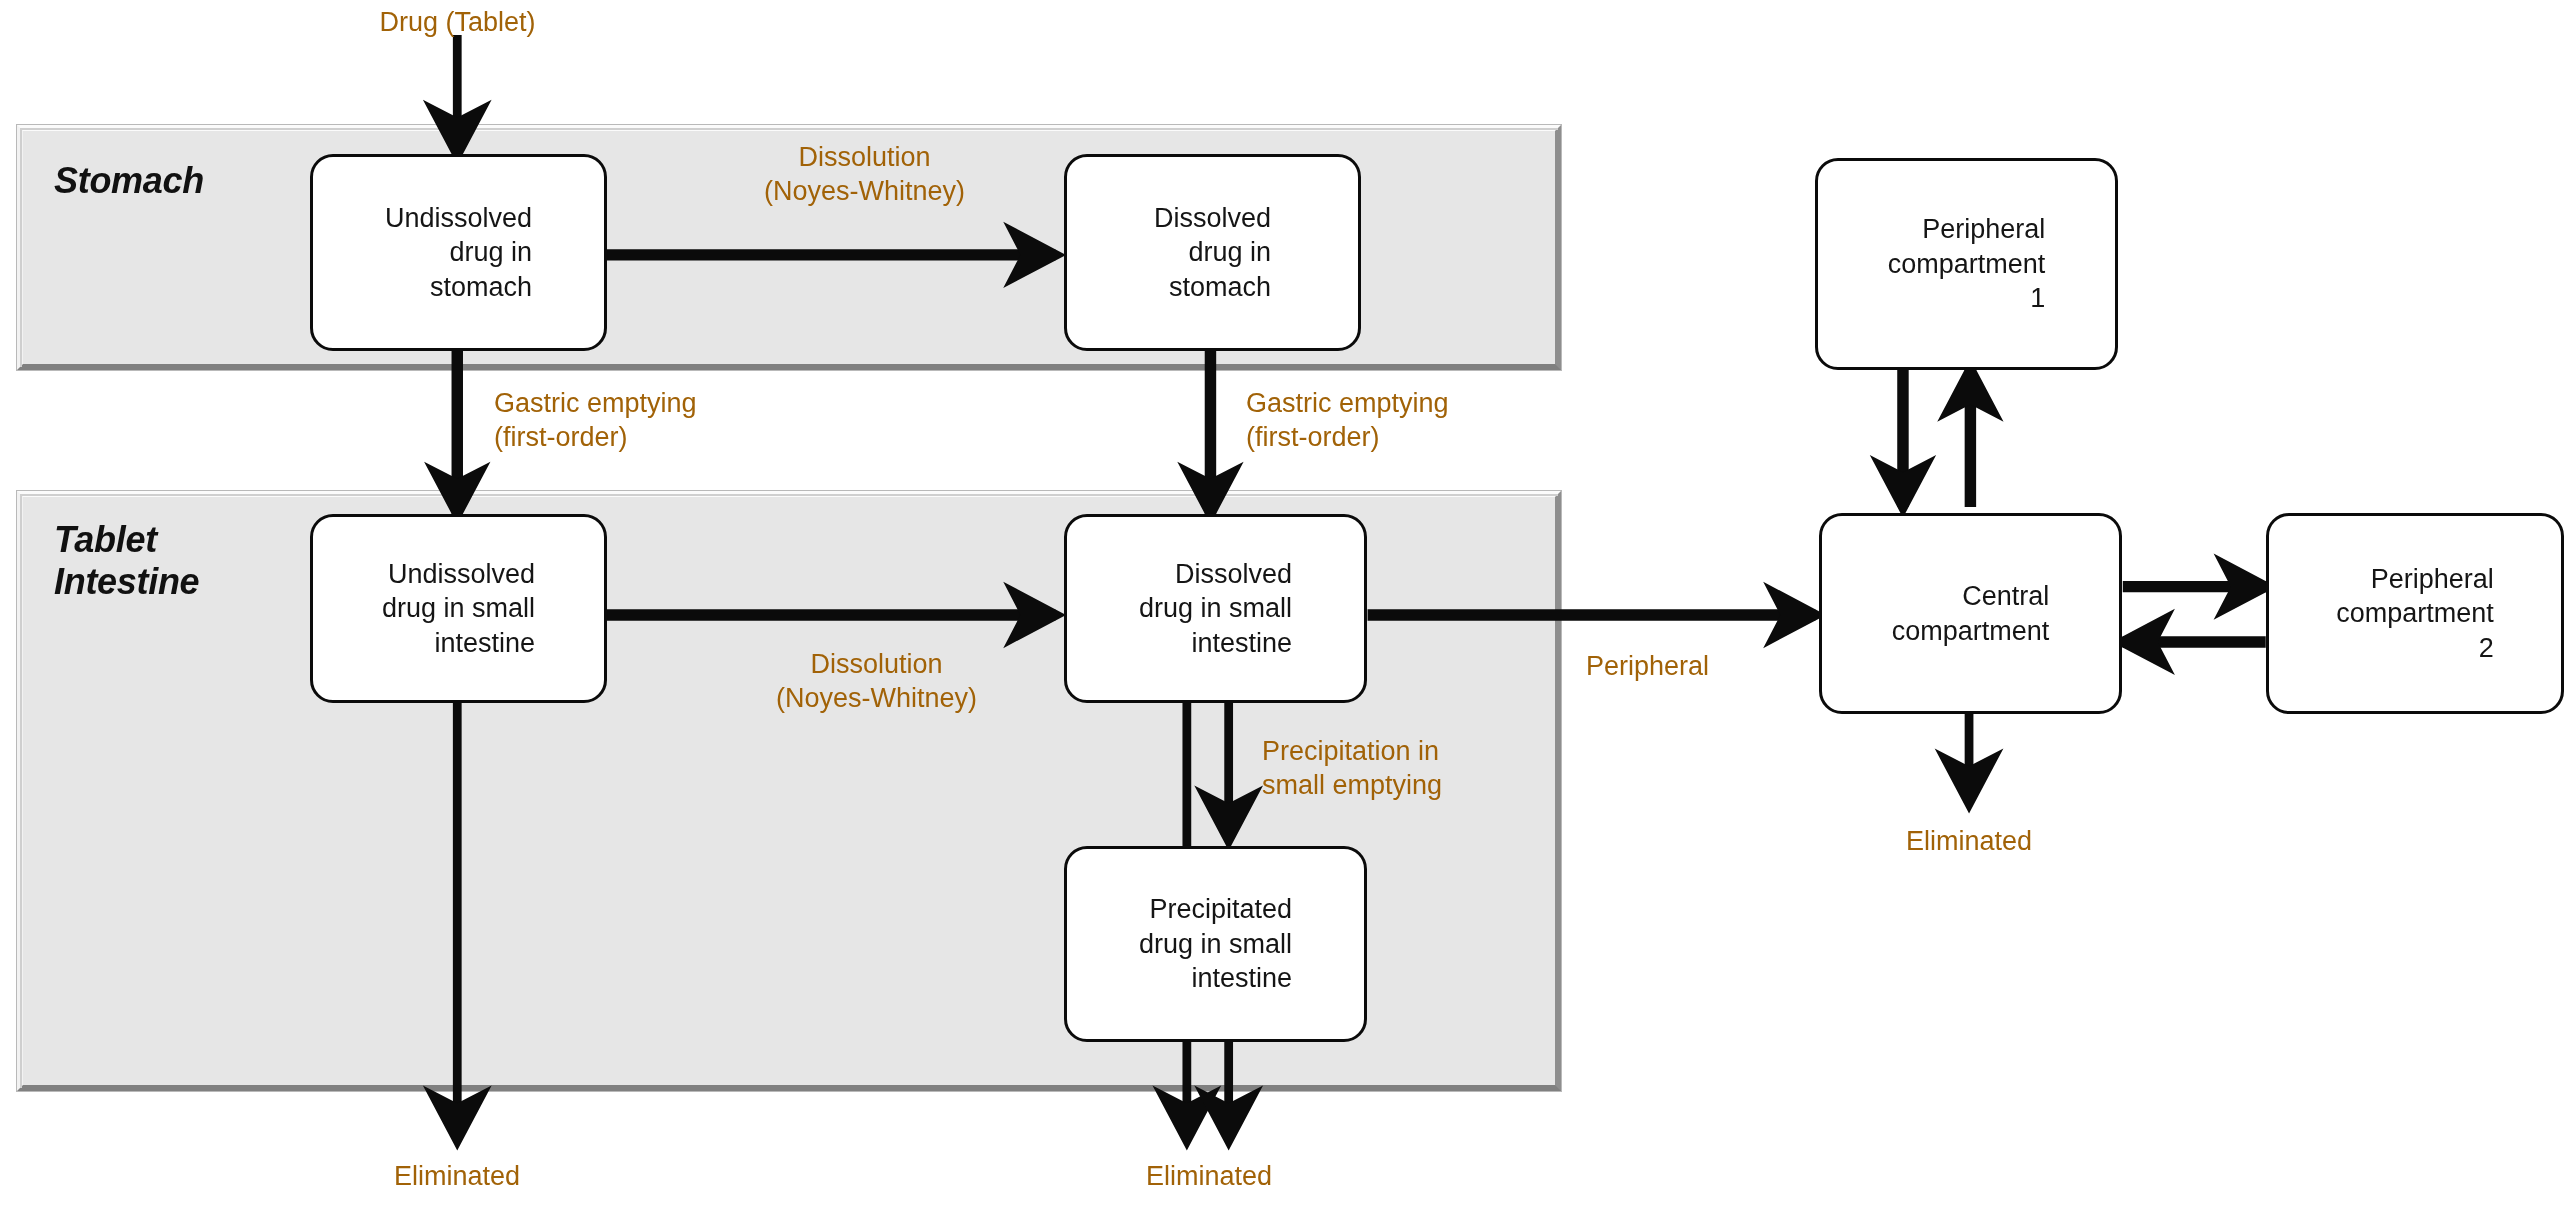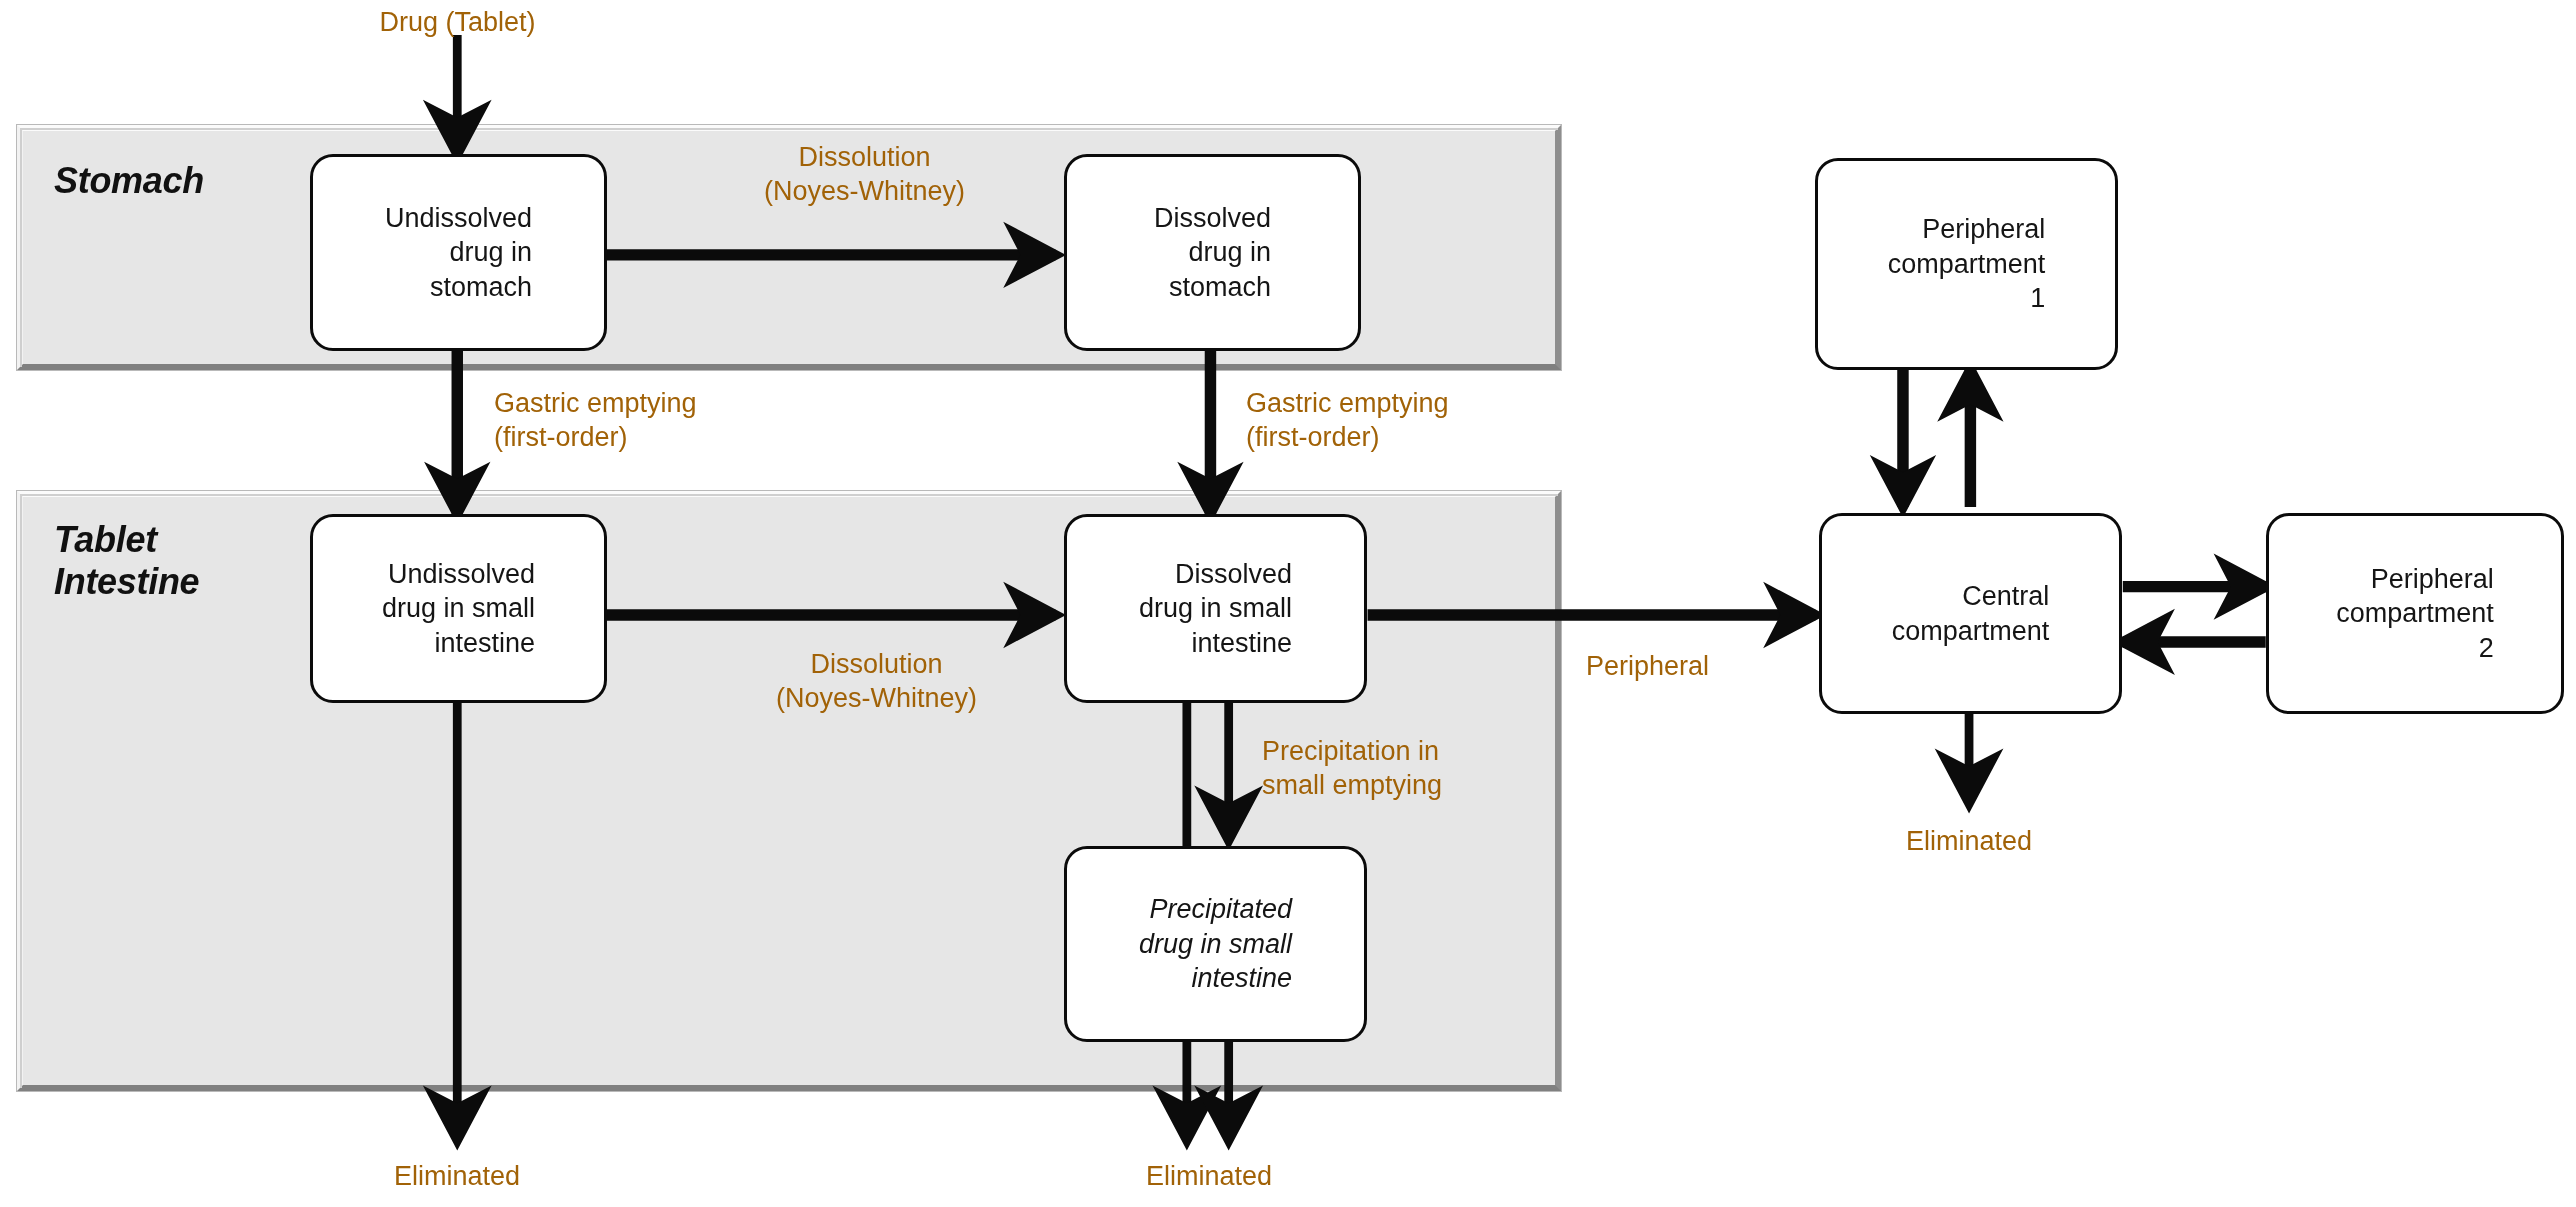--- a/index.html
+++ b/index.html
@@ -159,21 +159,21 @@
 stomach</div>
 
   <div class="node" style="left:310px; top:514px; width:297px; height:189px;">Undissolved
 drug in small
 intestine</div>
 
   <div class="node" style="left:1064px; top:514px; width:303px; height:189px;">Dissolved
 drug in small
 intestine</div>
 
-  <div class="node" style="left:1064px; top:846px; width:303px; height:196px;font-style:italic;">Precipitated
+  <div class="node" style="left:1064px; top:846px; width:303px; height:196px;">Precipitated
 drug in small
 intestine</div>
 
   <div class="node" style="left:1819px; top:513px; width:303px; height:201px;">Central
 compartment</div>
 
   <div class="node" style="left:1815px; top:158px; width:303px; height:212px;">Peripheral
 compartment
 1</div>
 

